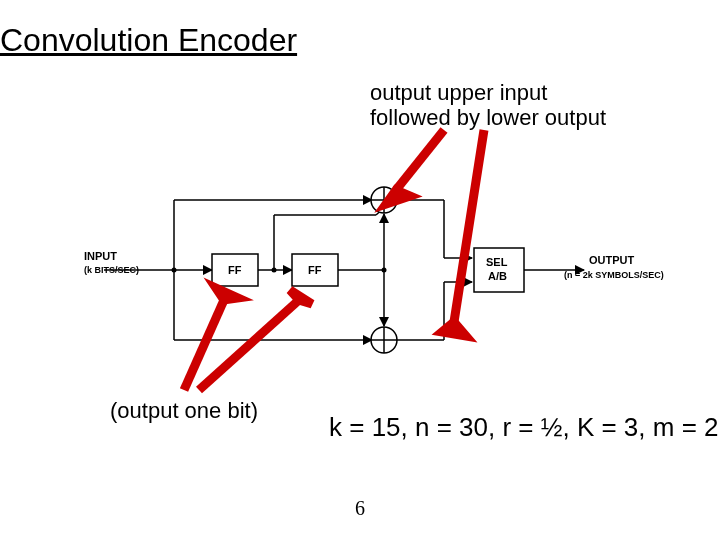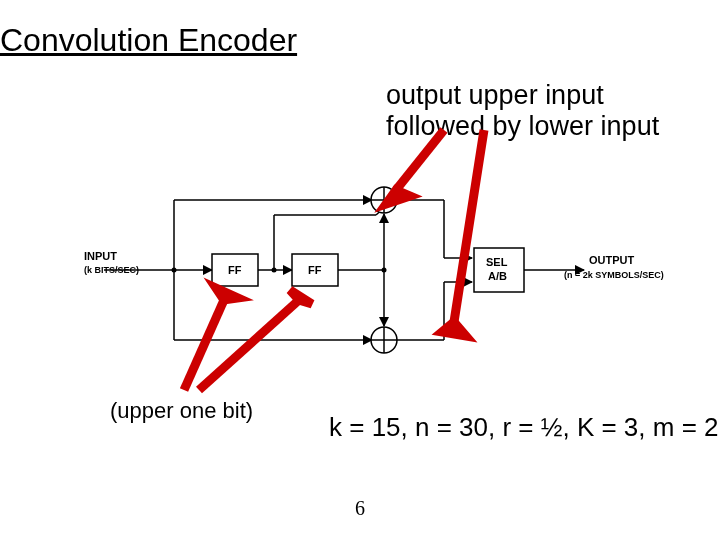--- a/index.html
+++ b/index.html
@@ -16,22 +16,22 @@
     position: absolute;
     top: 22px;
     left: 0; right: 0;
     text-align: left;
     font-size: 32px;
     text-decoration: underline;
   }
   .anno-upper {
     position: absolute;
     top: 80px;
-    left: 386px;
-    font-size: 27px;
+    left: 370px;
+    font-size: 22px;
     line-height: 1.15;
   }
   .anno-lower {
     position: absolute;
     top: 398px;
     left: 110px;
     font-size: 22px;
     line-height: 1.15;
   }
   .anno-lower .line1 { text-align: center; }
@@ -87,21 +87,21 @@
     fill: #cc0000;
   }
 </style>
 </head>
 <body>
 
 <div class="title">Convolution Encoder</div>
 
 <div class="anno-upper">
   <div>output upper input</div>
-  <div>followed by lower input</div>
+  <div>followed by lower output</div>
 </div>
 
 <div class="diagram">
   <svg width="590" height="220" viewBox="0 0 590 220">
     <defs>
       <marker id="arrow" viewBox="0 0 10 10" refX="9" refY="5" markerWidth="7" markerHeight="7" orient="auto-start-reverse">
         <path d="M 0 0 L 10 5 L 0 10 z" fill="#000"></path>
       </marker>
     </defs>
 
@@ -176,18 +176,18 @@
       <polygon class="redarrow" points="140,140 132,128 154,138"></polygon>
     </g>
     <g>
       <line class="redarrow" x1="115" y1="230" x2="215" y2="140"></line>
       <polygon class="redarrow" points="215,140 206,130 228,144"></polygon>
     </g>
   </svg>
 </div>
 
 <div class="anno-lower">
-  <div class="line2">(upper one bit)</div>
+  <div class="line2">(output one bit)</div>
 </div>
 
 <div class="params">k = 15, n = 30, r = ½, K = 3, m = 2</div>
 
 <div class="pagenum">6</div>
 
 </body></html>

